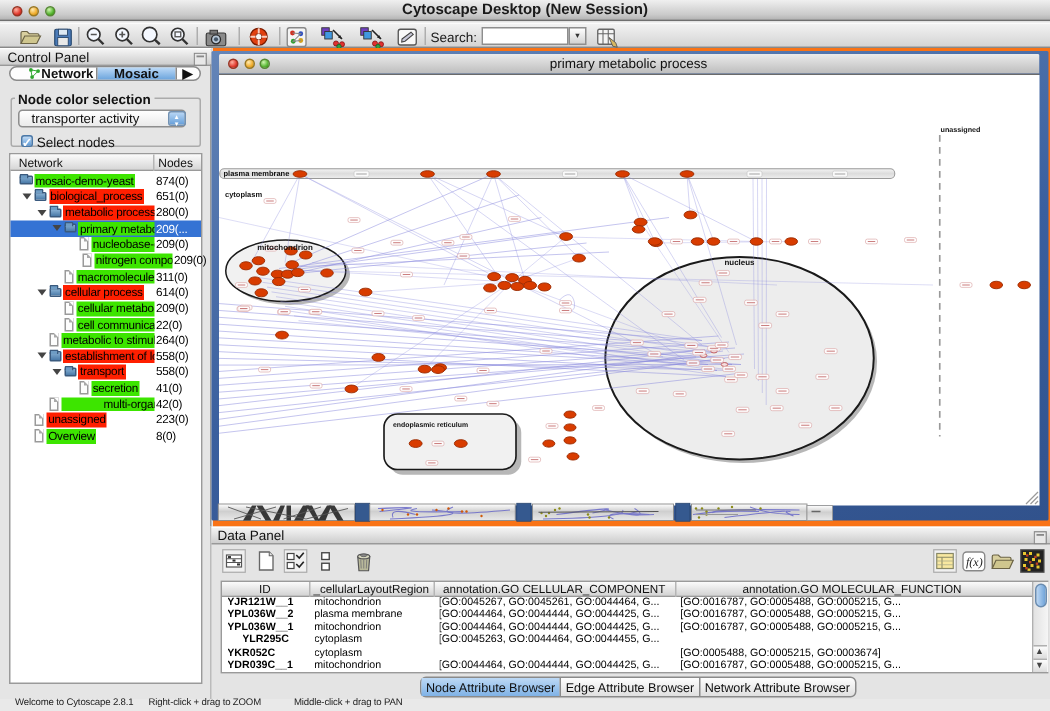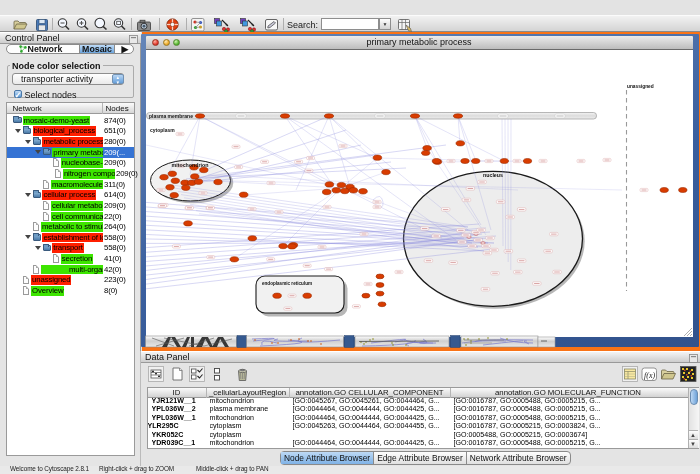--- a/index.html
+++ b/index.html
@@ -19,21 +19,21 @@
 .tsep { position:absolute; top:2px; width:1px; height:12px; background:#aeaeae; }
 #searchlbl { position:absolute; left:287px; top:4px; font-size:9px; color:#1a1a1a; }
 #searchbox { position:absolute; left:321px; top:2px; width:58px; height:12px; background:#fff; border:1px solid #8e8e8e; }
 #searcharrow { position:absolute; left:379px; top:2px; width:12px; height:12px; background:linear-gradient(#fefefe,#d2d2d2); border:1px solid #8e8e8e; font-size:5px; text-align:center; line-height:11px; color:#333; }
 #cpanel { left:0; top:32px; width:141px; height:434px; background:#e5e5e5; border-right:1px solid #9a9a9a; }
 .paneltitle { background:linear-gradient(#f4f4f4,#cdcdcd); border-top:1px solid #fff; border-bottom:1px solid #999; font-size:9px; color:#111; }
 #cptitle { left:0; top:0; width:141px; height:11.5px; line-height:11px; padding-left:5px; }
 #cptabs { left:6px; top:11.5px; width:128px; height:10px; background:#fdfdfd; border:1px solid #8a8a8a; border-radius:5px; }
 #cptabs .seg { position:absolute; top:0; height:8px; font-size:8.8px; font-weight:bold; color:#111; text-align:center; line-height:8px; }
 #seg-network { left:0; width:56px; text-indent:15px; }
-#seg-mosaic { left:72px; width:36px; background:linear-gradient(#bcdaf7,#6da5dd); border-left:1px solid #8a8a8a; border-right:1px solid #8a8a8a; }
+#seg-mosaic { left:57px; width:54px; background:linear-gradient(#bcdaf7,#6da5dd); border-left:1px solid #8a8a8a; border-right:1px solid #8a8a8a; }
 #seg-arrow { left:110px; width:16px; font-size:6.5px; }
 #netic { position:absolute; left:12px; top:0.5px; width:8px; height:8px; }
 #grpbox { left:7px; top:32.5px; width:127px; height:33.5px; border:1px solid #ababab; border-radius:2px; }
 #grplbl { left:10px; top:28.5px; font-size:9px; font-weight:bold; color:#111; background:#e5e5e5; padding:0 2px; }
 #combo { left:12px; top:41px; width:112px; height:11.5px; background:linear-gradient(#ffffff,#eaeaea); border:1px solid #8e8e8e; border-radius:3px; font-size:8.8px; line-height:10.5px; padding-left:8px; color:#111; }
 #combobtn { left:112px; top:41.5px; width:11.5px; height:10.5px; background:linear-gradient(#b8d6f4,#669fda); border:1px solid #7191b3; border-radius:2px; }
 #combobtn span { display:block; text-align:center; font-size:4.2px; line-height:5.2px; color:#fff; }
 #chk { left:13.5px; top:57.8px; width:8.5px; height:8.5px; background:linear-gradient(#c2dcf6,#5d9ad6); border:1px solid #4a78a8; border-radius:2px; color:#fff; font-size:8.5px; line-height:8px; text-align:center; font-weight:bold; }
 #chklbl { left:24.5px; top:58px; font-size:9px; color:#111; }
 #treewrap { left:5.5px; top:70px; width:129px; height:354px; background:#fff; border:1px solid #9a9a9a; }
@@ -78,20 +78,26 @@
 #dtabs { left:139px; top:100px; height:13.5px; font-stretch:normal; background:linear-gradient(#fdfdfd,#e0e0e0); border:1px solid #8a8a8a; border-radius:4px; font-size:8.4px; color:#111; white-space:nowrap; }
 #dtabs span { display:inline-block; height:12px; line-height:12px; padding:0 3px; border-right:1px solid #8a8a8a; vertical-align:top; }
 #dtabs span.on { background:linear-gradient(#bdd9f5,#7fb2e6); }
 #dtabs span:last-child { border-right:none; }
 #status { left:0; top:466px; width:700px; height:8px; background:#e9e9e9; font-size:6.4px; letter-spacing:-0.1px; color:#222; }
 #status span { position:absolute; top:-1.5px; }
 .dticon { position:absolute; top:3px; }
 </style></head>
 <body>
 <div id="app">
+  <div id="titlebar" class="abs">
+      <div class="light r"></div>
+      <div class="light y"></div>
+      <div class="light g"></div>
+      <div class="title">Cytoscape Desktop (New Session)</div>
+    </div>
   <div id="toolbar" class="abs">
     <svg class="abs" style="left:12px;top:1px;" width="16" height="15" viewBox="0 0 16 15">
         <path d="M2 12 L2 5 Q2 4 3 4 L6 4 L7.5 5.5 L13 5.5 Q14 5.5 14 6.5 L14 7" fill="#d8cf9e" stroke="#6b6345" stroke-width="0.8"></path>
         <path d="M2 12 L4.5 7 L15 7 L12.5 12 Z" fill="#cfc68e" stroke="#6b6345" stroke-width="0.8"></path>
       </svg>
       <svg class="abs" style="left:34px;top:1px;" width="16" height="15" viewBox="0 0 16 15">
         <rect x="2.5" y="2.5" width="11" height="11" rx="1" fill="#4a7ab8" stroke="#28486e" stroke-width="0.8"></rect>
         <rect x="5" y="2.5" width="6" height="4" fill="#dce8f4" stroke="#28486e" stroke-width="0.6"></rect>
         <rect x="4.5" y="8" width="7" height="5.5" fill="#e8e8e8" stroke="#28486e" stroke-width="0.6"></rect>
       </svg>
@@ -812,24 +818,23 @@
             <div style="left:145px;width:157px;">[GO:0044464, GO:0044444, GO:0044425, G...</div>
             <div style="left:306px;width:230px;">[GO:0016787, GO:0005488, GO:0005215, G...</div>
           </div>
 <div class="drow" style="top:26.2px;">
             <div style="left:4px;width:55px;"><b>YPL036W__1</b></div>
             <div style="left:62px;width:79px;">mitochondrion</div>
             <div style="left:145px;width:157px;">[GO:0044464, GO:0044444, GO:0044425, G...</div>
             <div style="left:306px;width:230px;">[GO:0016787, GO:0005488, GO:0005215, G...</div>
           </div>
 <div class="drow" style="top:34.6px;">
-            <div style="left:0;width:55px;"><b>YLR295C</b></div>
+            <div style="left:14px;width:55px;"><b>YLR295C</b></div>
             <div style="left:62px;width:79px;">cytoplasm</div>
             <div style="left:145px;width:157px;">[GO:0045263, GO:0044464, GO:0044455, G...</div>
-            <div style="left:306px;width:230px;">[GO:0016787, GO:0005215, GO:0003824, G...</div>
           </div>
 <div class="drow" style="top:43.1px;">
             <div style="left:4px;width:55px;"><b>YKR052C</b></div>
             <div style="left:62px;width:79px;">cytoplasm</div>
             <div style="left:306px;width:230px;">[GO:0005488, GO:0005215, GO:0003674]</div>
           </div>
 <div class="drow" style="top:51.5px;">
             <div style="left:4px;width:55px;"><b>YDR039C__1</b></div>
             <div style="left:62px;width:79px;">mitochondrion</div>
             <div style="left:145px;width:157px;">[GO:0044464, GO:0044444, GO:0044425, G...</div>

